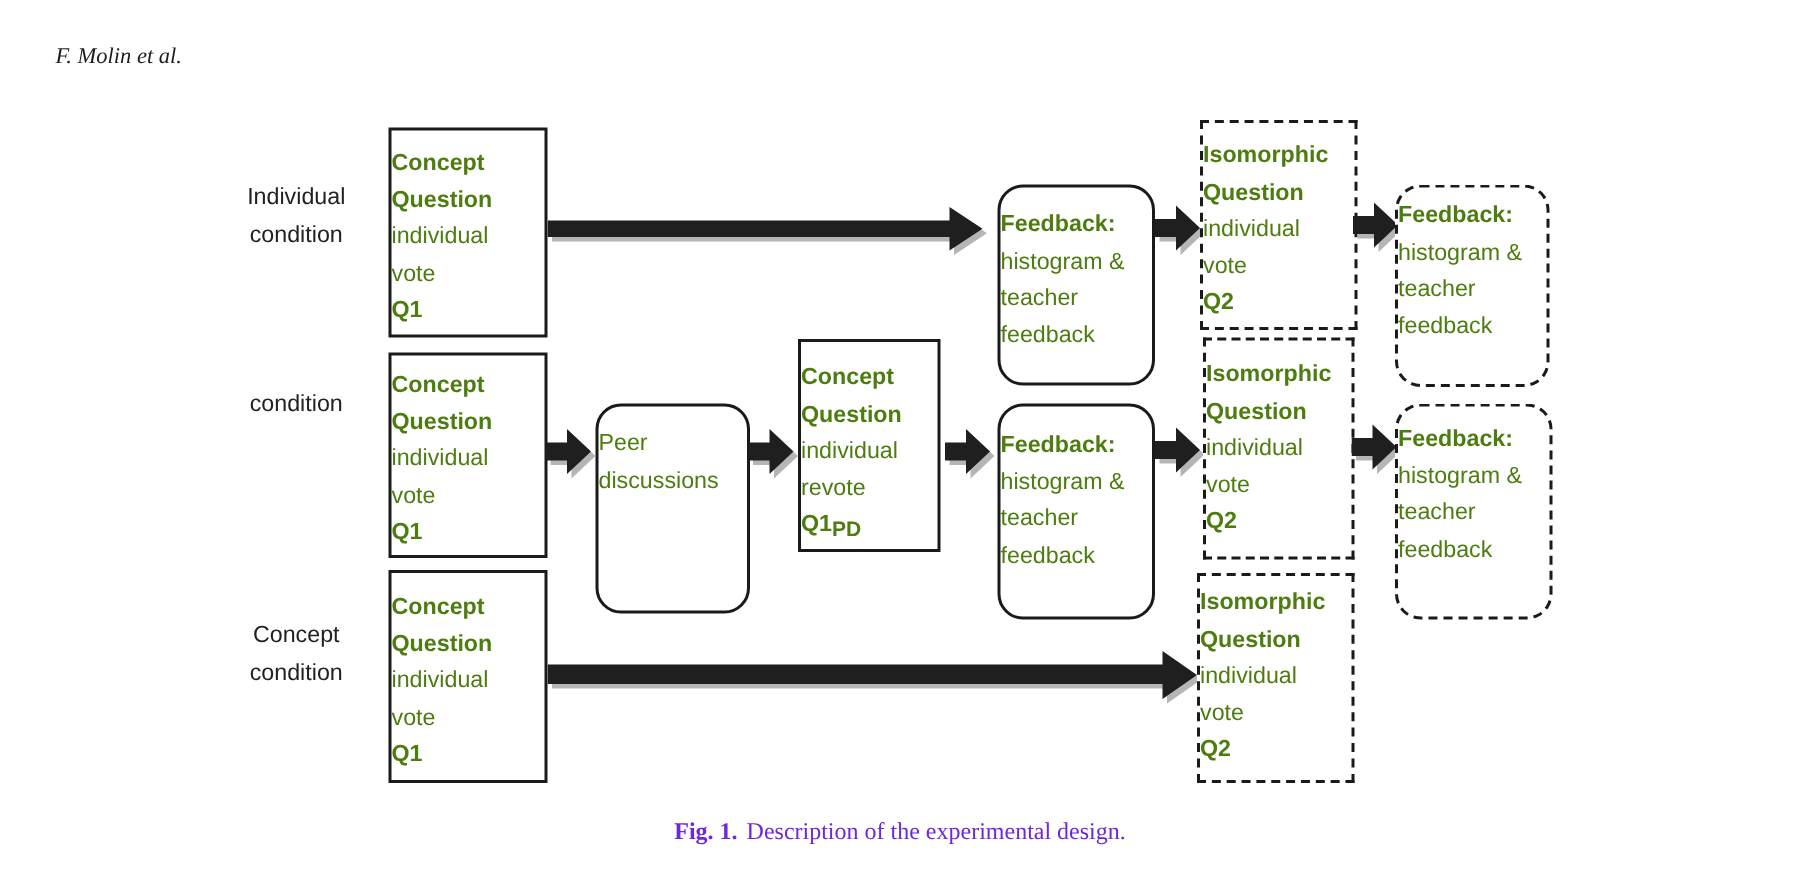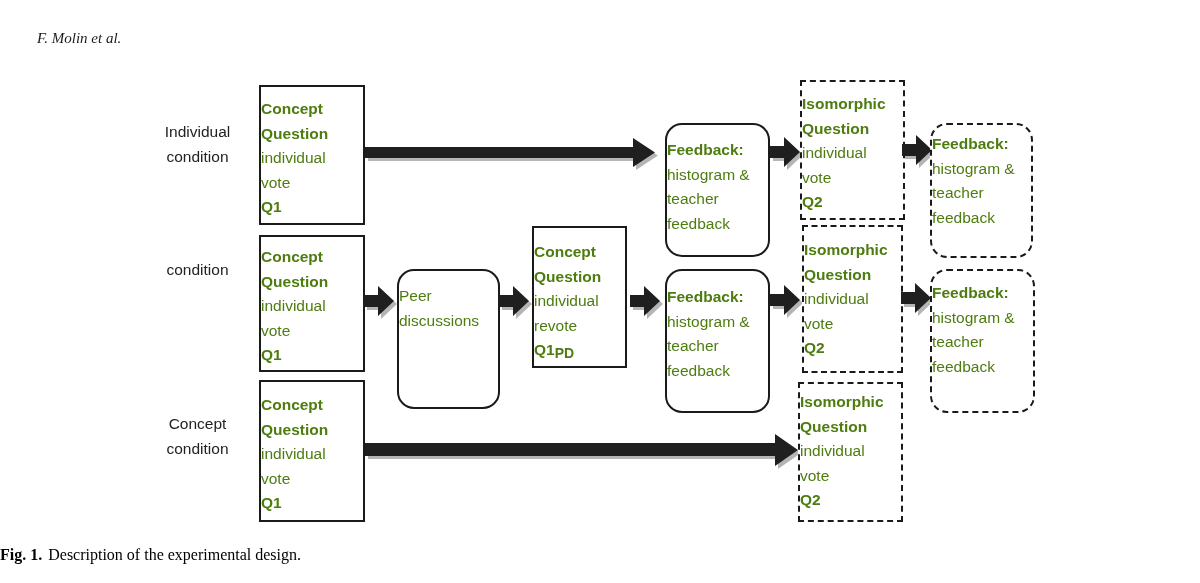--- a/index.html
+++ b/index.html
@@ -34,22 +34,23 @@
   .box.dashed{border-style:dashed;}
   .ln{line-height:24.5px;white-space:nowrap;}
   .b{font-weight:700;}
   .sub{font-size:14px;font-weight:700;vertical-align:-3px;letter-spacing:0;}
   
   .arrow{position:absolute;}
   .arrow svg{display:block;}
   
   .caption{
     position:absolute;left:0;top:546px;width:1200px;
+    text-align:center;
     font-family:"Liberation Serif", serif;
-    font-size:16px;color:#000000;
+    font-size:16px;color:#6d28d9;
   }
   .caption .figlab{font-weight:700;margin-right:6px;}
 </style>
 </head>
 <body>
 
 <div class="page">
 
   <div class="runhead left">F. Molin et al.</div>
 

